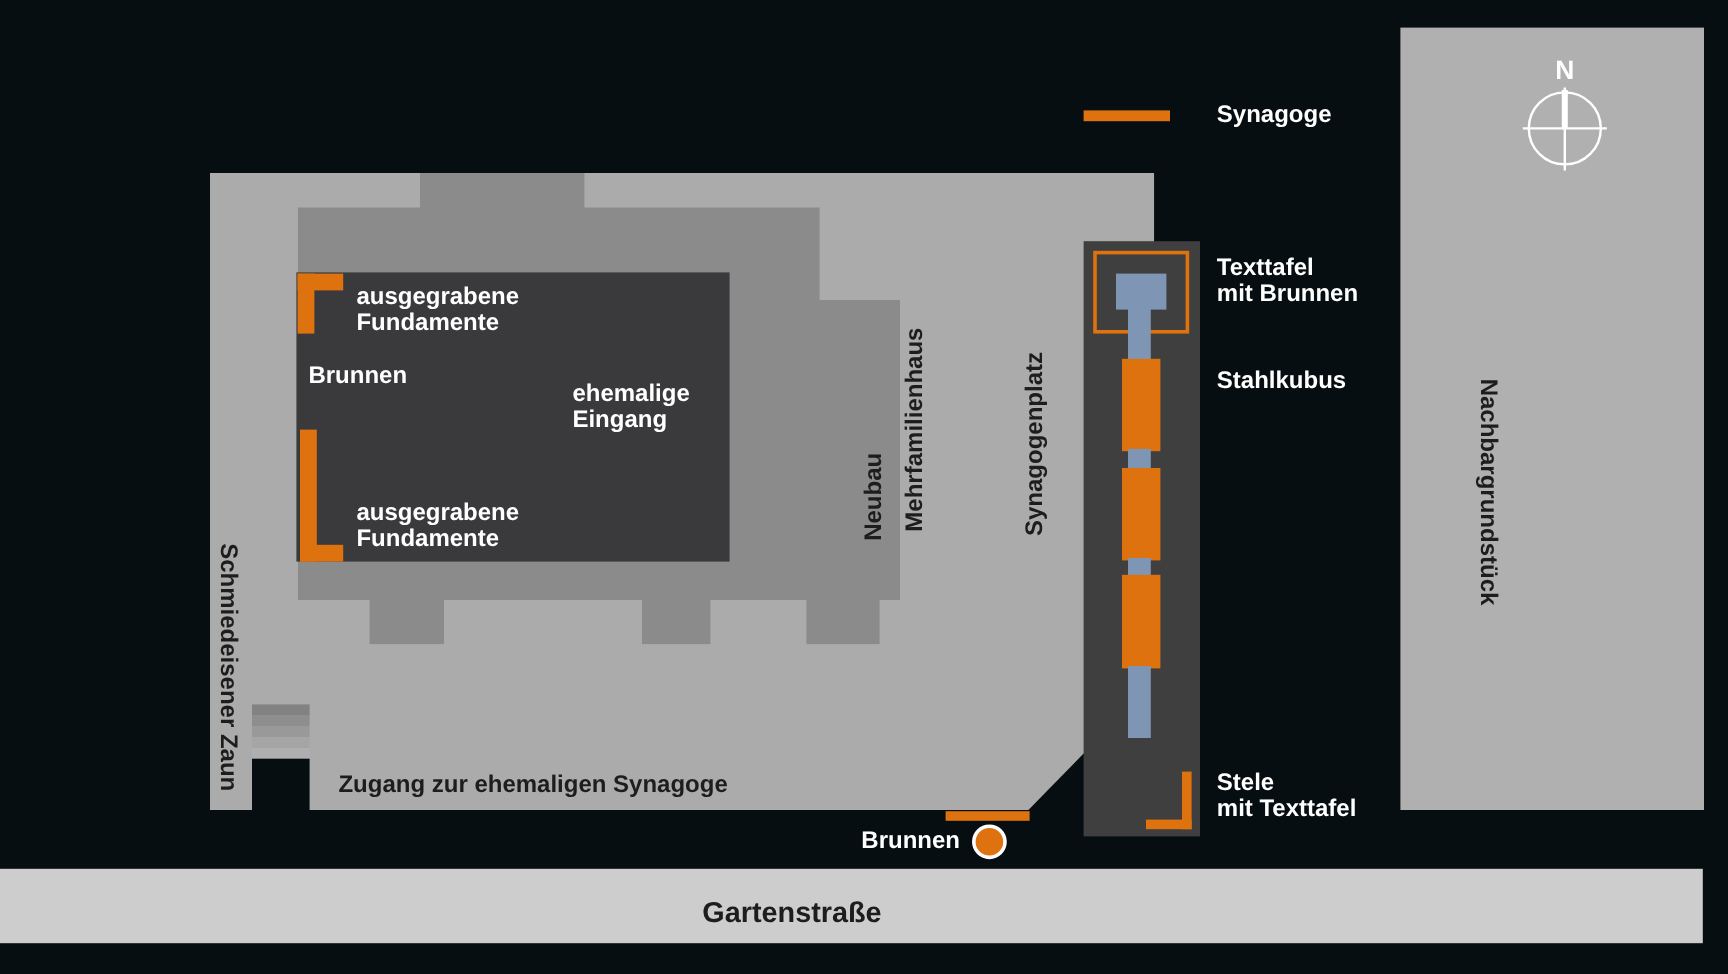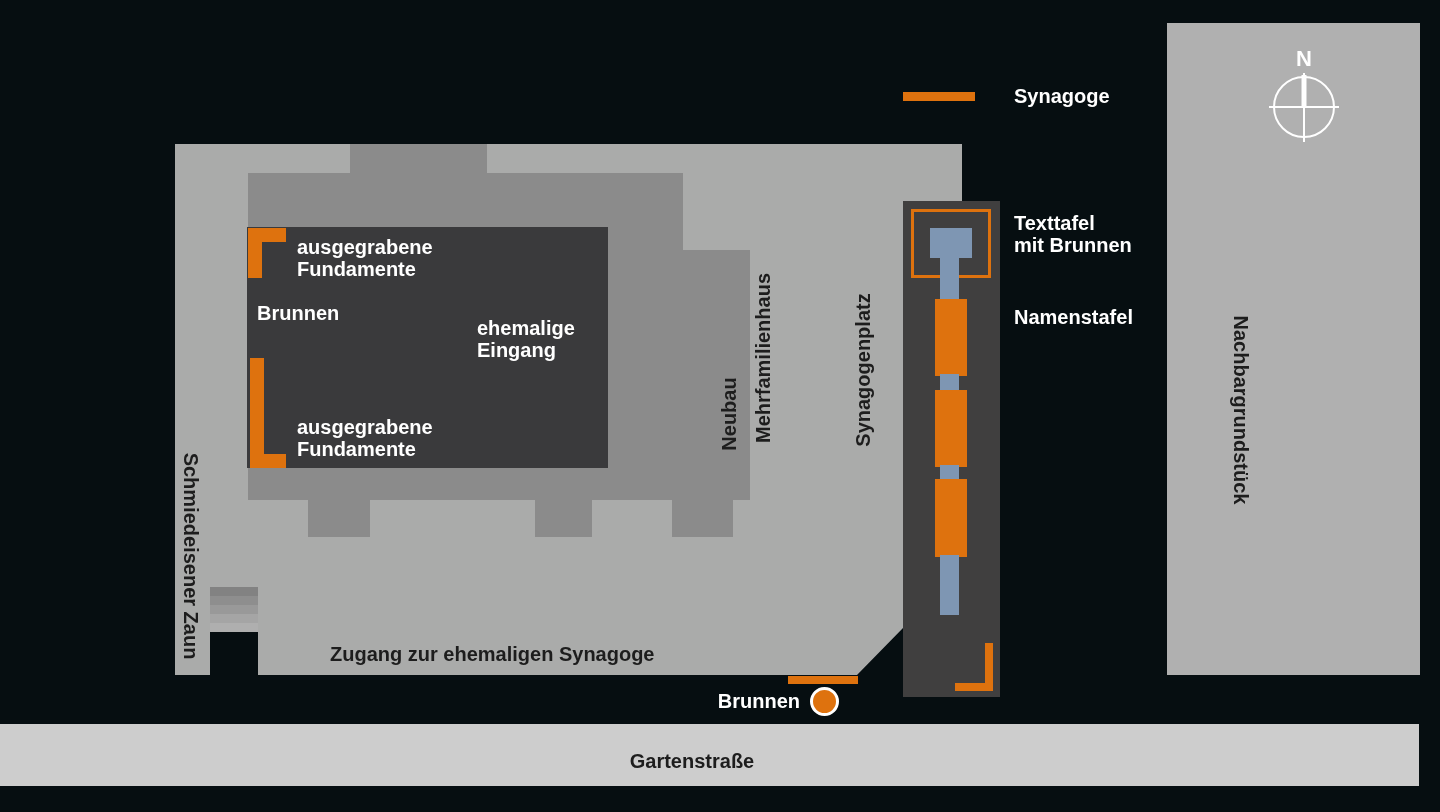--- a/index.html
+++ b/index.html
@@ -5,21 +5,21 @@
   html,body{margin:0;padding:0;background:#060e11;}
   #canvas{
     position:relative;width:1440px;height:812px;overflow:hidden;
     background:#060e11;
     font-family:"Liberation Sans","DejaVu Sans",sans-serif;
     font-weight:bold;
   }
   .abs{position:absolute;}
   .lbl{position:absolute;white-space:pre-line;line-height:22px;font-size:20px;}
   .white{color:#ffffff;}
-  .dark{color:#1d1d1d;margin-left:48px;}
+  .dark{color:#1d1d1d;}
   .vert{position:absolute;white-space:nowrap;font-size:20px;color:#1d1d1d;
         transform:translate(-50%,-50%) rotate(90deg);}
   .vert.up{transform:translate(-50%,-50%) rotate(-90deg);}
   
   #plaza{left:175px;top:144px;width:787px;height:531px;background:#aaabaa;
     clip-path:polygon(0px 0px,787px 0px,787px 484px,728px 484px,682px 531px,
       83px 531px,83px 488px,35px 488px,35px 531px,0px 531px);}
   #steps{left:210px;top:587px;width:48px;height:45px;
     background:linear-gradient(#828282 0 9px,#8e8e8e 9px 18px,#999999 18px 27px,
       #a5a5a5 27px 36px,#afafaf 36px 45px);}
@@ -59,21 +59,21 @@
   #lbl-texttafel{left:1014px;top:85px;}
   #lbl-stahlkubus{left:1014px;top:212px;}
   #lbl-namenstafel{left:1014px;top:306px;}
   #lbl-stele{left:1014px;top:641px;}
   #lbl-fund-upper{left:297px;top:236px;}
   #lbl-eingang{left:257px;top:302px;}
   #lbl-synagoge{left:477px;top:317px;}
   #lbl-fund-lower{left:297px;top:416px;}
   #lbl-zugang{left:282px;top:643px;}
   #lbl-standort{left:660px;top:690px;width:140px;text-align:right;}
-  #lbl-street{left:544px;top:750px;width:200px;text-align:center;font-size:20px;}
+  #lbl-street{left:560px;top:750px;width:200px;text-align:center;font-size:24px;}
   #lbl-zaun{left:190px;top:556px;}
   #lbl-neubau{left:729px;top:414px;}
   #lbl-mehrfam{left:763px;top:358px;}
   #lbl-synplatz{left:863px;top:370px;}
   #lbl-nachbar{left:1240px;top:410px;}
   #compass{left:1259px;top:42px;}
   #lbl-north{left:1289px;top:48px;width:30px;text-align:center;font-size:22px;color:#fff;}
 </style>
 </head>
 <body>
@@ -106,21 +106,23 @@
   <div class="abs orange" id="stele-v"></div>
 
   <div class="abs orange" id="standort-bar"></div>
   <div class="abs" id="standort-dot"></div>
 
   <div class="abs orange" id="legend-bar"></div>
   <div class="lbl white" id="lbl-texttafel">Synagoge</div>
 
   <div class="lbl white" id="lbl-stahlkubus">Texttafel
 mit Brunnen</div>
-  <div class="lbl white" id="lbl-namenstafel">Namenstafel</div>
+  <div class="lbl white" id="lbl-namenstafel">Stahlkubus</div>
+  <div class="lbl white" id="lbl-stele">Stele
+mit Texttafel</div>
 
   <div class="lbl white" id="lbl-fund-upper">ausgegrabene
 Fundamente</div>
   <div class="lbl white" id="lbl-eingang">Brunnen</div>
   <div class="lbl white" id="lbl-synagoge">ehemalige
 Eingang</div>
   <div class="lbl white" id="lbl-fund-lower">ausgegrabene
 Fundamente</div>
 
   <div class="lbl dark" id="lbl-zugang">Zugang zur ehemaligen Synagoge</div>

